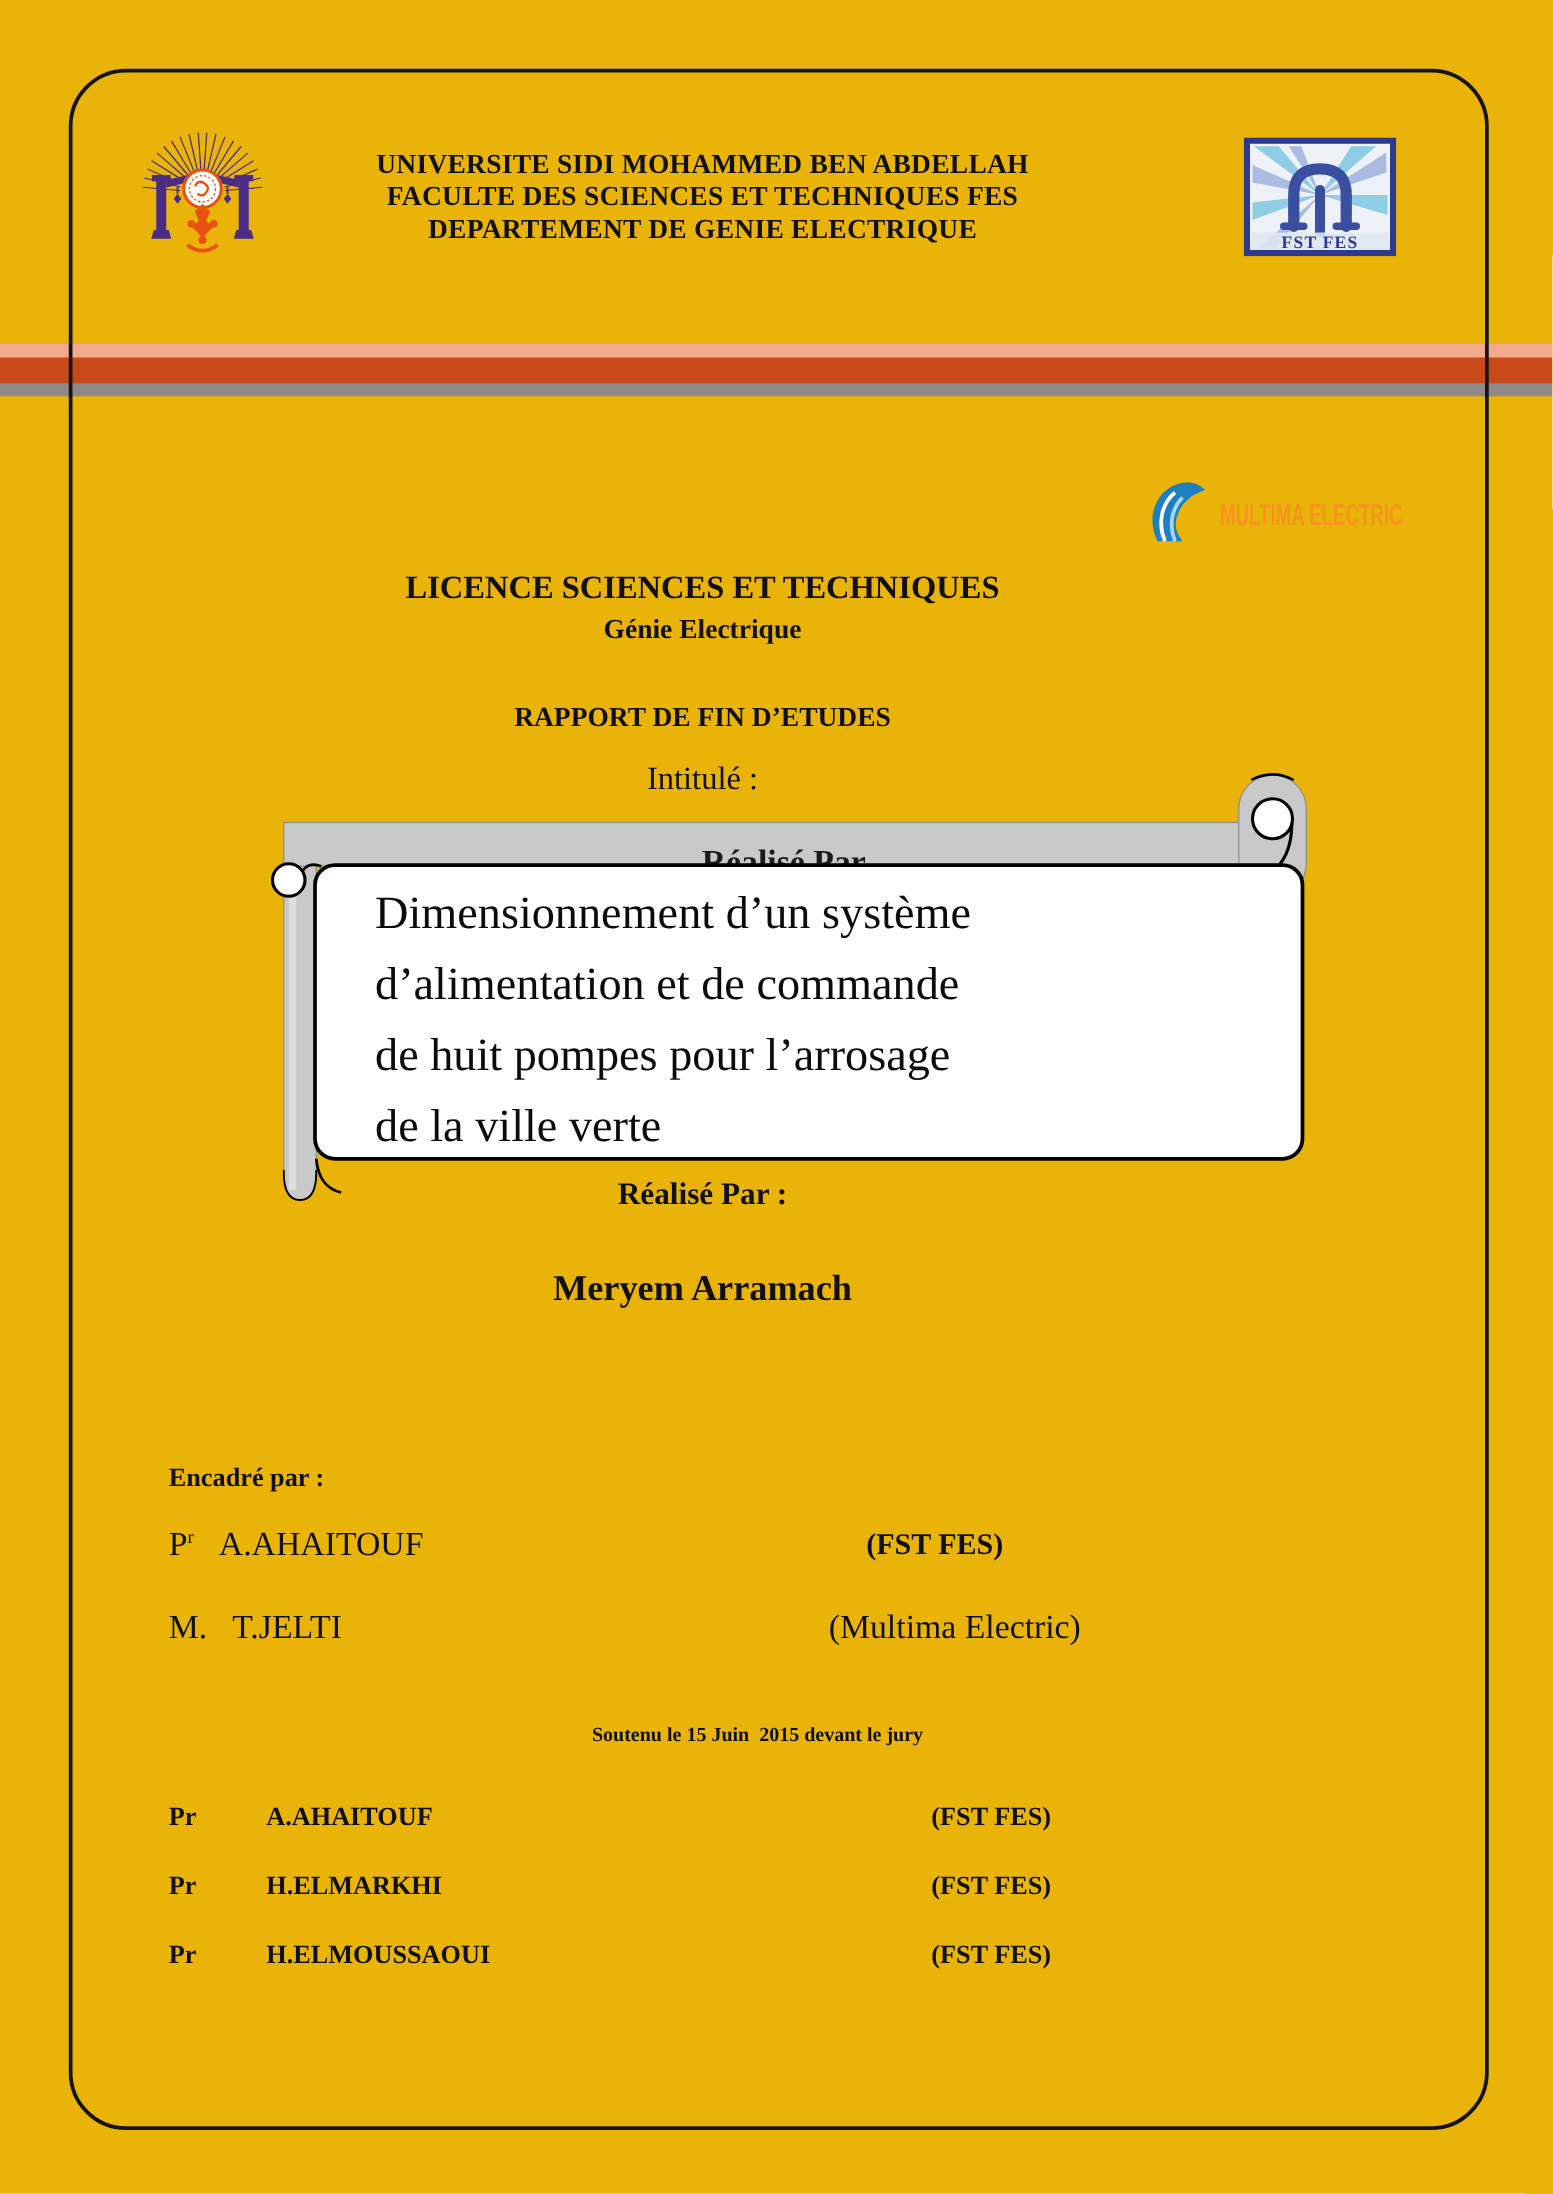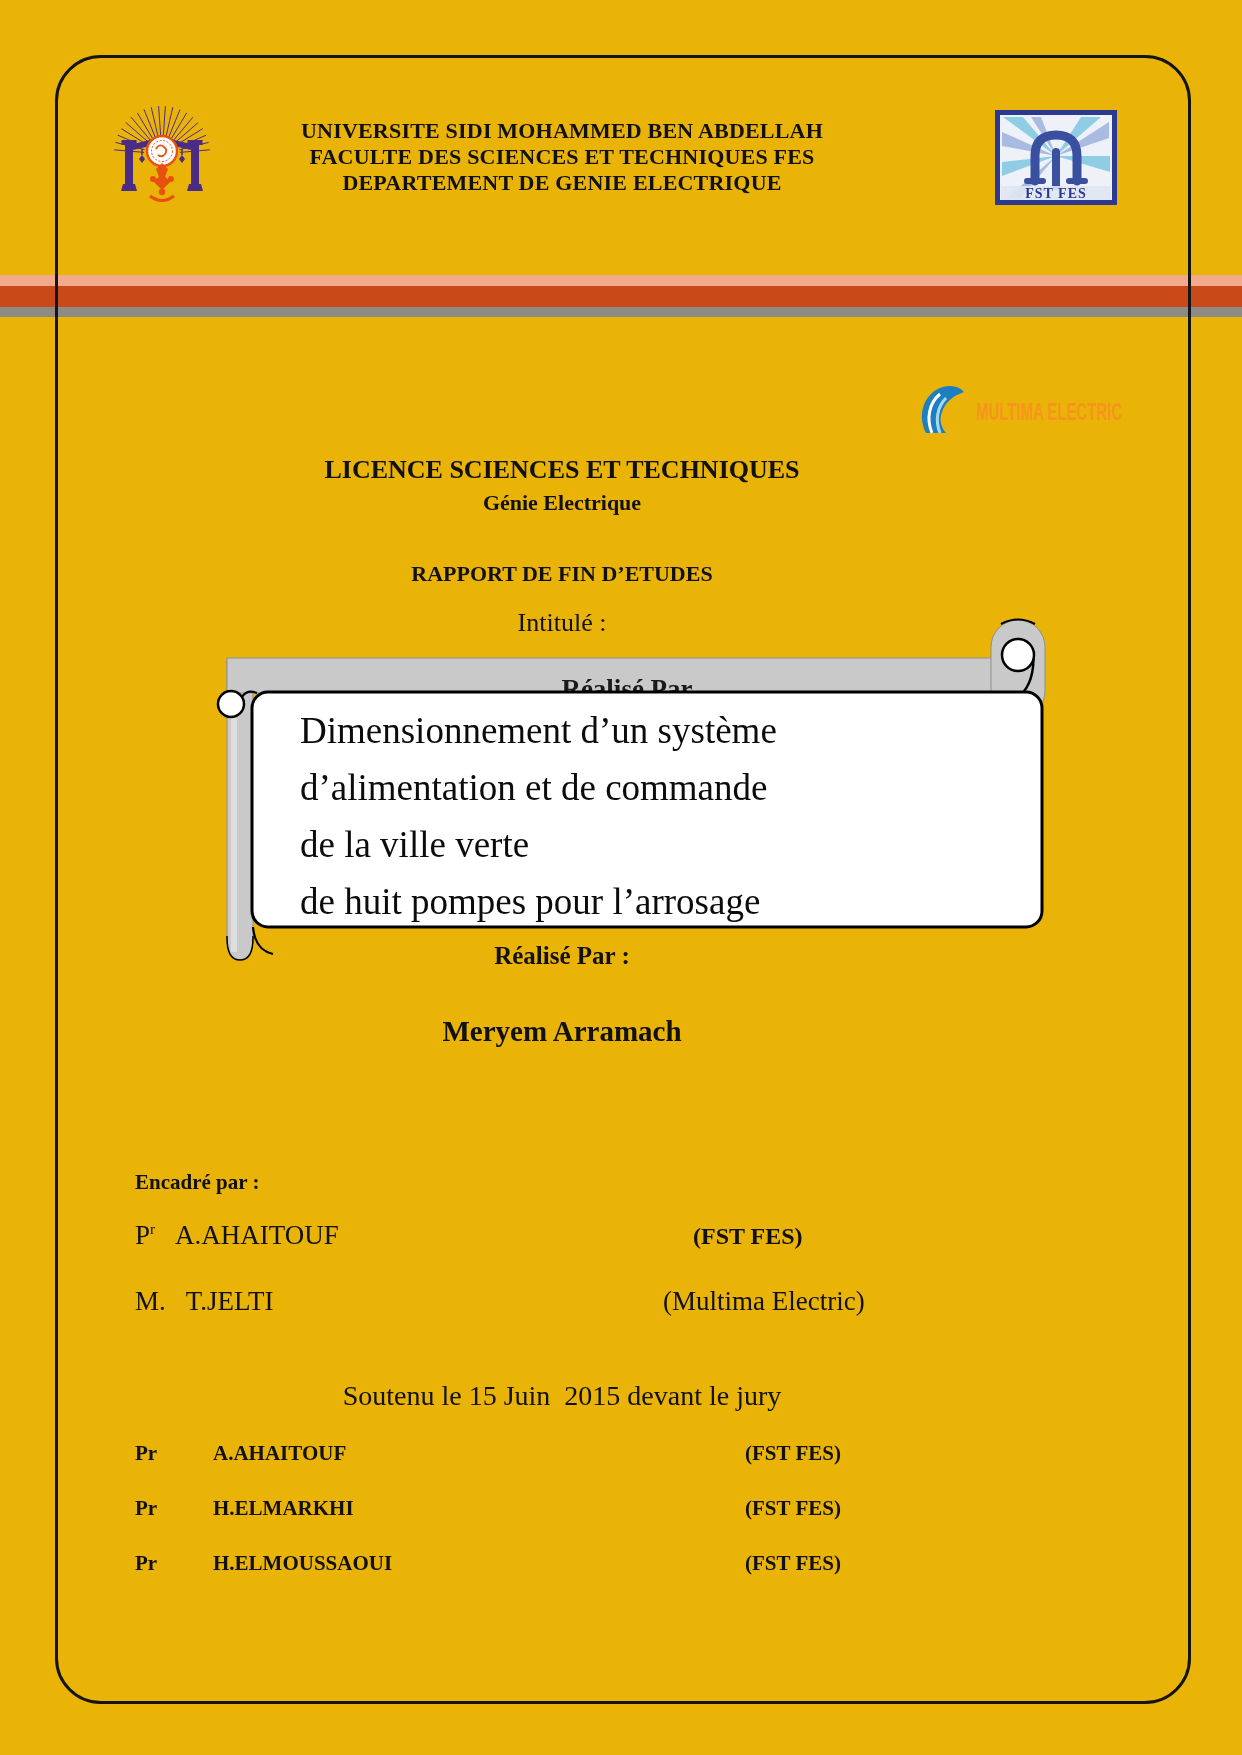--- a/index.html
+++ b/index.html
@@ -31,21 +31,21 @@
   #author{top:1015px;font-weight:bold;font-size:29px;}
   #encadre-heading{left:135px;top:1170px;font-weight:bold;font-size:21px;}
   .sup-row{left:135px;width:960px;font-size:27px;}
   #sup-row-0{top:1220px;}
   #sup-row-1{top:1286px;}
   .sup-row sup{font-size:15px;}
   .sup-row .sup-name{margin-left:20px;}
   .sup-row .affil{position:absolute;}
   #sup-row-0 .affil{left:558px;font-weight:bold;font-size:24px;top:3px;}
   #sup-row-1 .affil{left:528px;font-size:27px;}
-  #soutenu{top:1380px;font-weight:normal;font-size:28px;white-space:pre;}
+  #soutenu{top:1380px;font-weight:bold;font-size:16px;white-space:pre;padding-left:44px;}
   .jury-row{left:135px;width:960px;font-weight:bold;font-size:21px;}
   #jury-row-0{top:1441px;}
   #jury-row-1{top:1496px;}
   #jury-row-2{top:1551px;}
   .jury-row .j-name{position:absolute;left:78px;}
   .jury-row .j-affil{position:absolute;left:610px;}
 </style>
 </head>
 <body>
 
@@ -160,22 +160,22 @@
     <rect x="57" y="94" width="790" height="235" rx="16" fill="#ffffff" stroke="#000" stroke-width="3"></rect>
     <circle cx="36" cy="106" r="13" fill="#fff" stroke="#000" stroke-width="2.5"></circle>
     <path d="M47,99 Q52,91 62,95" stroke="#000" stroke-width="2.2" fill="none"></path>
     <path d="M58,329 Q60,352 78,356" stroke="#000" stroke-width="2.2" fill="none"></path>
     <path d="M32,338 v2 q0,22 13,22 q13,0 13,-22 v-2" stroke="#000" stroke-width="1.5" fill="none"></path>
   </svg>
 
   <div id="main-title" class="abs">
     <div>Dimensionnement d’un système</div>
     <div>d’alimentation et de commande</div>
+    <div>de huit pompes pour l’arrosage</div>
     <div>de la ville verte</div>
-    <div>de huit pompes pour l’arrosage</div>
   </div>
 
   <div id="realise-par" class="abs centerblock">Réalisé Par :</div>
   <div id="author" class="abs centerblock">Meryem Arramach</div>
 
   <div id="encadre-heading" class="abs">Encadré par :</div>
 
   <div id="sup-row-0" class="abs sup-row">
     <span>P</span><sup>r</sup><span class="sup-name">A.AHAITOUF</span>
     <span class="affil">(FST FES)</span>

